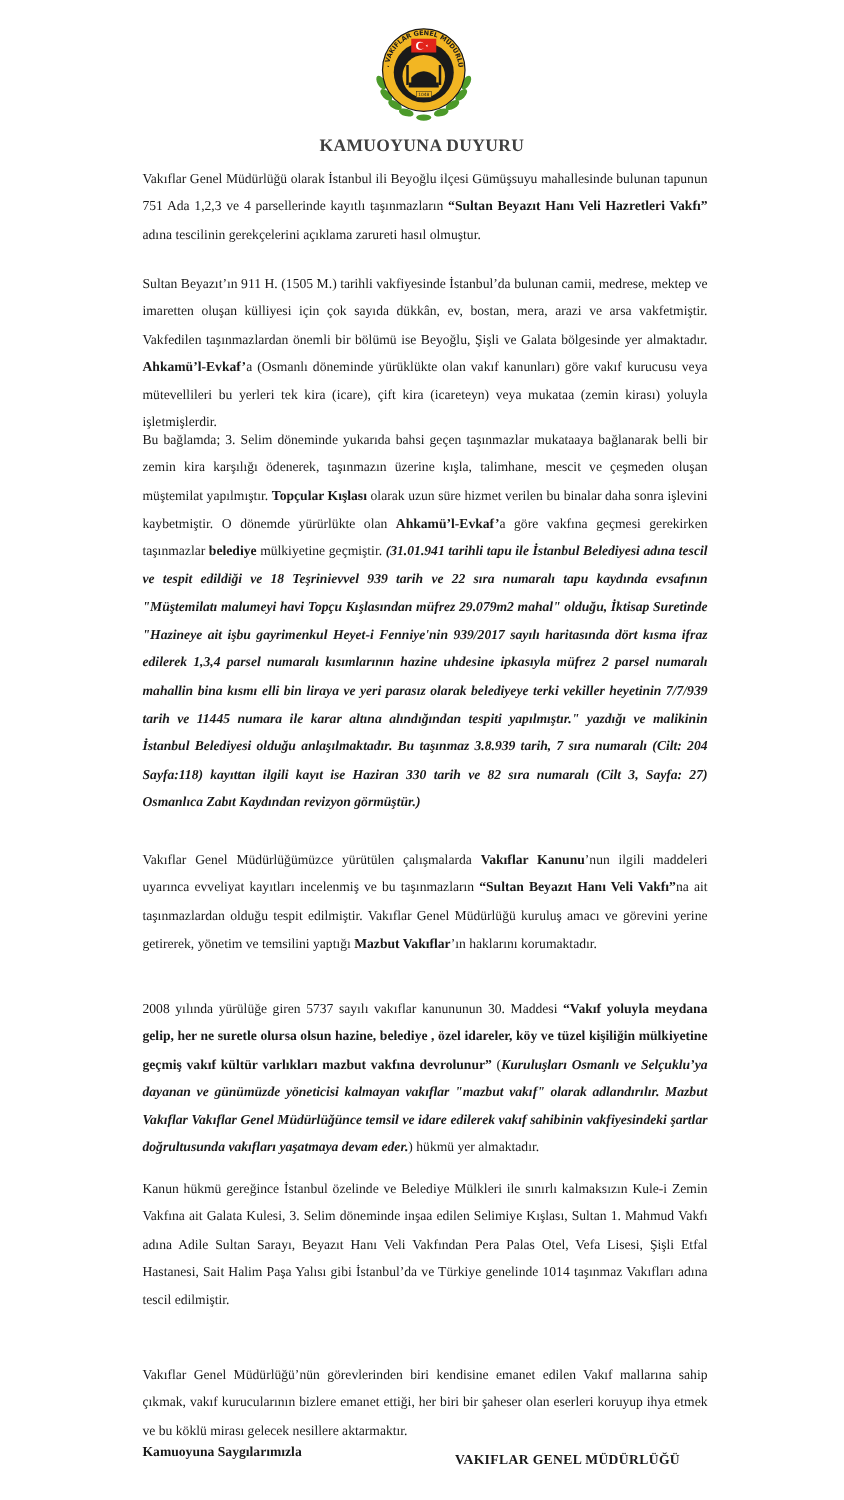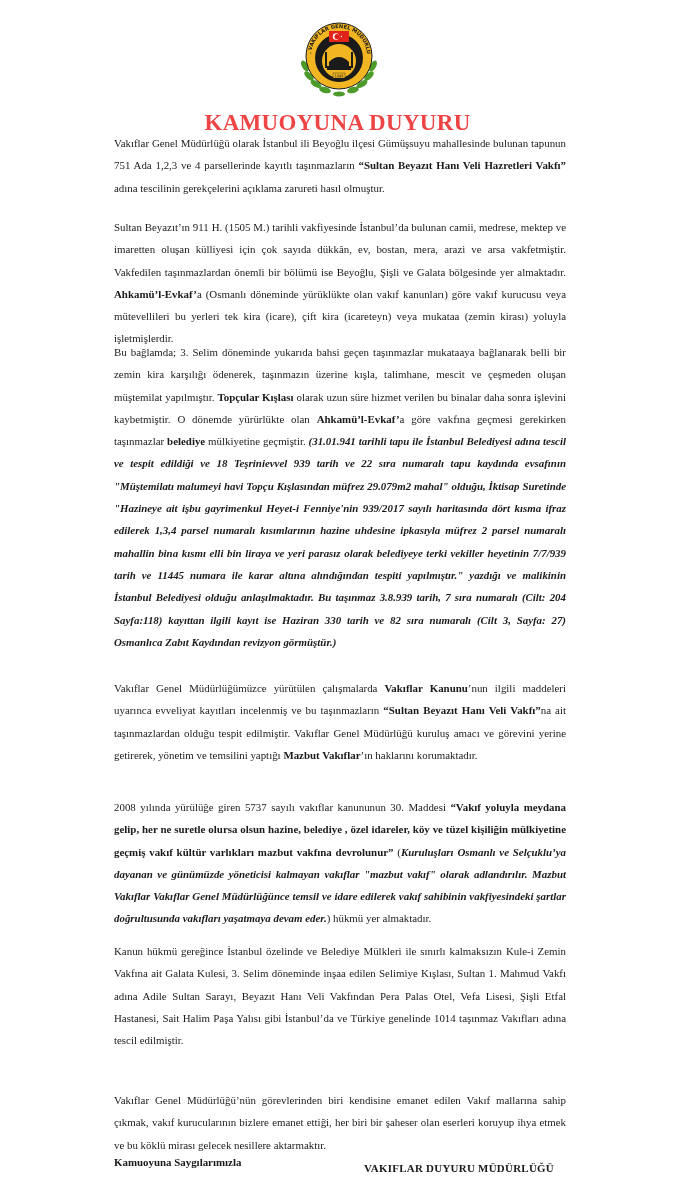--- a/index.html
+++ b/index.html
@@ -3,21 +3,21 @@
 <meta charset="utf-8">
 <style>
   html, body { margin: 0; padding: 0; background: #ffffff; }
   body {
     width: 675px; height: 1200px; overflow: hidden; position: relative;
     font-family: "Liberation Serif", "DejaVu Serif", serif; color: #1a1a1a;
   }
   .logo { position: absolute; left: 297px; top: 14px; width: 84px; height: 84px; }
   .title {
     position: absolute; left: 0; width: 675px; top: 110px; text-align: center;
-    font-weight: bold; font-size: 23px; letter-spacing: 0.3px; color: #ef4444;
+    font-weight: bold; font-size: 14px; letter-spacing: 0.3px; color: #404040;
   }
   .body-text {
     position: absolute; left: 114px; width: 452px;
     font-size: 10.9px; line-height: 22.3px; text-align: justify;
   }
   .p { margin: 0; }
   .bi { font-weight: bold; font-style: italic; }
   .closing { position: absolute; left: 114px; top: 1156px; font-size: 10.9px; font-weight: bold; }
   .signature { position: absolute; left: 364px; top: 1162px; font-size: 10.9px; font-weight: bold; letter-spacing: 0.3px; }
 </style>
@@ -72,13 +72,13 @@
     <p class="p" style="position: absolute; left: 0px; width: 452px; top: 132px;"><span class="">Vakıflar Genel Müdürlüğü olarak İstanbul ili Beyoğlu ilçesi Gümüşsuyu mahallesinde bulunan tapunun 751 Ada 1,2,3 ve 4 parsellerinde kayıtlı taşınmazların </span><span class="b" style="font-weight: bold;">“Sultan Beyazıt Hanı Veli Hazretleri Vakfı”</span><span class=""> adına tescilinin gerekçelerini açıklama zarureti hasıl olmuştur.</span></p>
     <p class="p" style="position: absolute; left: 0px; width: 452px; top: 216px;"><span class="">Sultan Beyazıt’ın 911 H. (1505 M.) tarihli vakfiyesinde İstanbul’da bulunan camii, medrese, mektep ve imaretten oluşan külliyesi için çok sayıda dükkân, ev, bostan, mera, arazi ve arsa vakfetmiştir. Vakfedilen taşınmazlardan önemli bir bölümü ise Beyoğlu, Şişli ve Galata bölgesinde yer almaktadır. </span><span class="b" style="font-weight: bold;">Ahkamü’l-Evkaf’</span><span class="">a (Osmanlı döneminde yürüklükte olan vakıf kanunları) göre vakıf kurucusu veya mütevellileri bu yerleri tek kira (icare), çift kira (icareteyn) veya mukataa (zemin kirası) yoluyla işletmişlerdir.</span></p>
     <p class="p" style="position: absolute; left: 0px; width: 452px; top: 341px;"><span class="">Bu bağlamda; 3. Selim döneminde yukarıda bahsi geçen taşınmazlar mukataaya bağlanarak belli bir zemin kira karşılığı ödenerek, taşınmazın üzerine kışla, talimhane, mescit ve çeşmeden oluşan müştemilat yapılmıştır. </span><span class="b" style="font-weight: bold;">Topçular Kışlası</span><span class=""> olarak uzun süre hizmet verilen bu binalar daha sonra işlevini kaybetmiştir. O dönemde yürürlükte olan </span><span class="b" style="font-weight: bold;">Ahkamü’l-Evkaf’</span><span class="">a göre vakfına geçmesi gerekirken taşınmazlar </span><span class="b" style="font-weight: bold;">belediye</span><span class=""> mülkiyetine geçmiştir. </span><span class="bi">(31.01.941 tarihli tapu ile İstanbul Belediyesi adına tescil ve tespit edildiği ve 18 Teşrinievvel 939 tarih ve 22 sıra numaralı tapu kaydında evsafının "Müştemilatı malumeyi havi Topçu Kışlasından müfrez 29.079m2 mahal" olduğu, İktisap Suretinde "Hazineye ait işbu gayrimenkul Heyet-i Fenniye'nin 939/2017 sayılı haritasında dört kısma ifraz edilerek 1,3,4 parsel numaralı kısımlarının hazine uhdesine ipkasıyla müfrez 2 parsel numaralı mahallin bina kısmı elli bin liraya ve yeri parasız olarak belediyeye terki vekiller heyetinin 7/7/939 tarih ve 11445 numara ile karar altına alındığından tespiti yapılmıştır." yazdığı ve malikinin İstanbul Belediyesi olduğu anlaşılmaktadır. Bu taşınmaz 3.8.939 tarih, 7 sıra numaralı (Cilt: 204 Sayfa:118) kayıttan ilgili kayıt ise Haziran 330 tarih ve 82 sıra numaralı (Cilt 3, Sayfa: 27) Osmanlıca Zabıt Kaydından revizyon görmüştür.)</span></p>
     <p class="p" style="position: absolute; left: 0px; width: 452px; top: 677px;"><span class="">Vakıflar Genel Müdürlüğümüzce yürütülen çalışmalarda </span><span class="b" style="font-weight: bold;">Vakıflar Kanunu</span><span class="">’nun ilgili maddeleri uyarınca evveliyat kayıtları incelenmiş ve bu taşınmazların </span><span class="b" style="font-weight: bold;">“Sultan Beyazıt Hanı Veli Vakfı”</span><span class="">na ait taşınmazlardan olduğu tespit edilmiştir. Vakıflar Genel Müdürlüğü kuruluş amacı ve görevini yerine getirerek, yönetim ve temsilini yaptığı </span><span class="b" style="font-weight: bold;">Mazbut Vakıflar</span><span class="">’ın haklarını korumaktadır.</span></p>
     <p class="p" style="position: absolute; left: 0px; width: 452px; top: 796px;"><span class="">2008 yılında yürülüğe giren 5737 sayılı vakıflar kanununun 30. Maddesi  </span><span class="b" style="font-weight: bold;">“Vakıf yoluyla meydana gelip, her ne suretle olursa olsun hazine, belediye , özel idareler, köy ve tüzel kişiliğin mülkiyetine geçmiş vakıf kültür varlıkları mazbut vakfına devrolunur”</span><span class=""> </span><span class="">(</span><span class="bi">Kuruluşları Osmanlı ve Selçuklu’ya dayanan ve günümüzde yöneticisi kalmayan vakıflar  "mazbut vakıf" olarak adlandırılır. Mazbut Vakıflar Vakıflar Genel Müdürlüğünce temsil ve idare edilerek vakıf sahibinin vakfiyesindeki şartlar doğrultusunda vakıfları yaşatmaya devam eder.</span><span class="">) hükmü yer almaktadır.</span></p>
     <p class="p" style="position: absolute; left: 0px; width: 452px; top: 940px;"><span class="">Kanun hükmü gereğince İstanbul özelinde ve Belediye Mülkleri ile sınırlı kalmaksızın Kule-i Zemin Vakfına ait Galata Kulesi, 3. Selim döneminde inşaa edilen Selimiye Kışlası, Sultan 1. Mahmud Vakfı adına Adile Sultan Sarayı, Beyazıt Hanı Veli Vakfından Pera Palas Otel, Vefa Lisesi, Şişli Etfal Hastanesi, Sait Halim Paşa Yalısı gibi İstanbul’da ve Türkiye genelinde 1014 taşınmaz Vakıfları adına tescil edilmiştir.</span></p>
     <p class="p" style="position: absolute; left: 0px; width: 452px; top: 1041px; margin-top: 48px;"><span class="">Vakıflar Genel Müdürlüğü’nün görevlerinden biri kendisine emanet edilen Vakıf mallarına sahip çıkmak, vakıf kurucularının bizlere emanet ettiği, her biri bir şaheser olan eserleri koruyup ihya etmek ve bu köklü mirası gelecek nesillere aktarmaktır.</span></p>
   </div>
 
 <div class="closing">Kamuoyuna Saygılarımızla</div>
-<div class="signature">VAKIFLAR DUYURU MÜDÜRLÜĞÜ</div>
+<div class="signature">VAKIFLAR GENEL MÜDÜRLÜĞÜ</div>
 
 </body></html>

